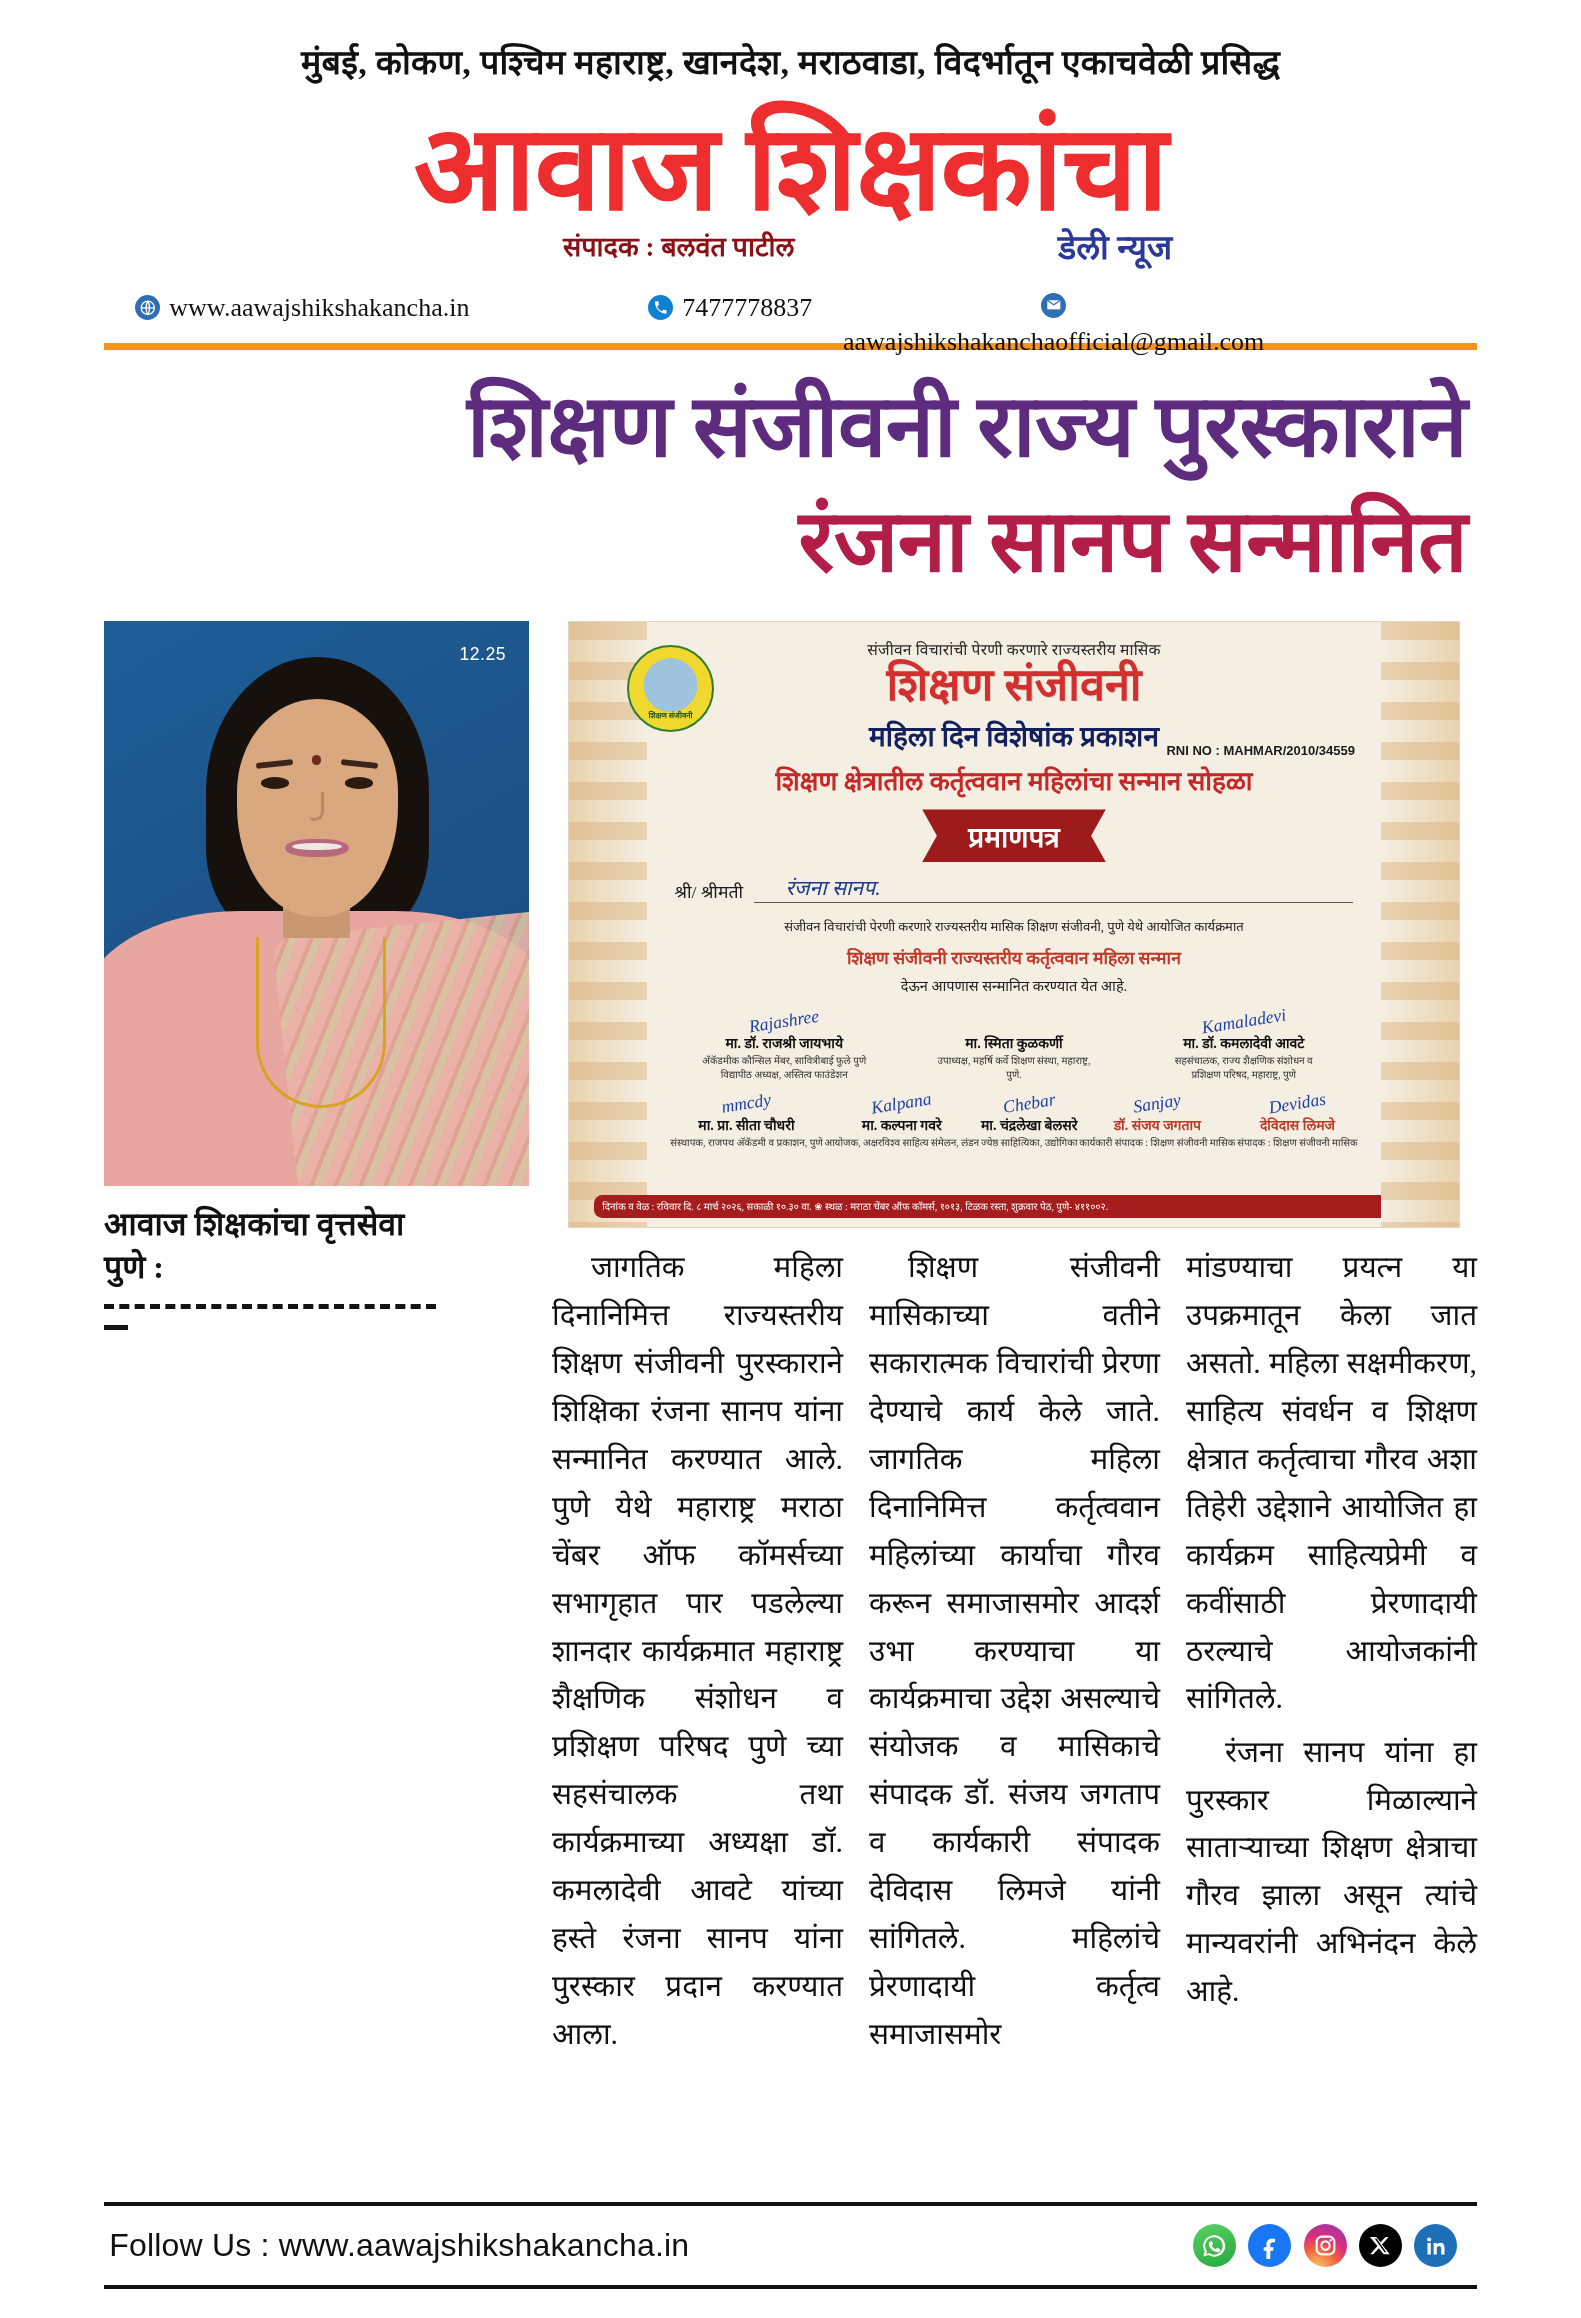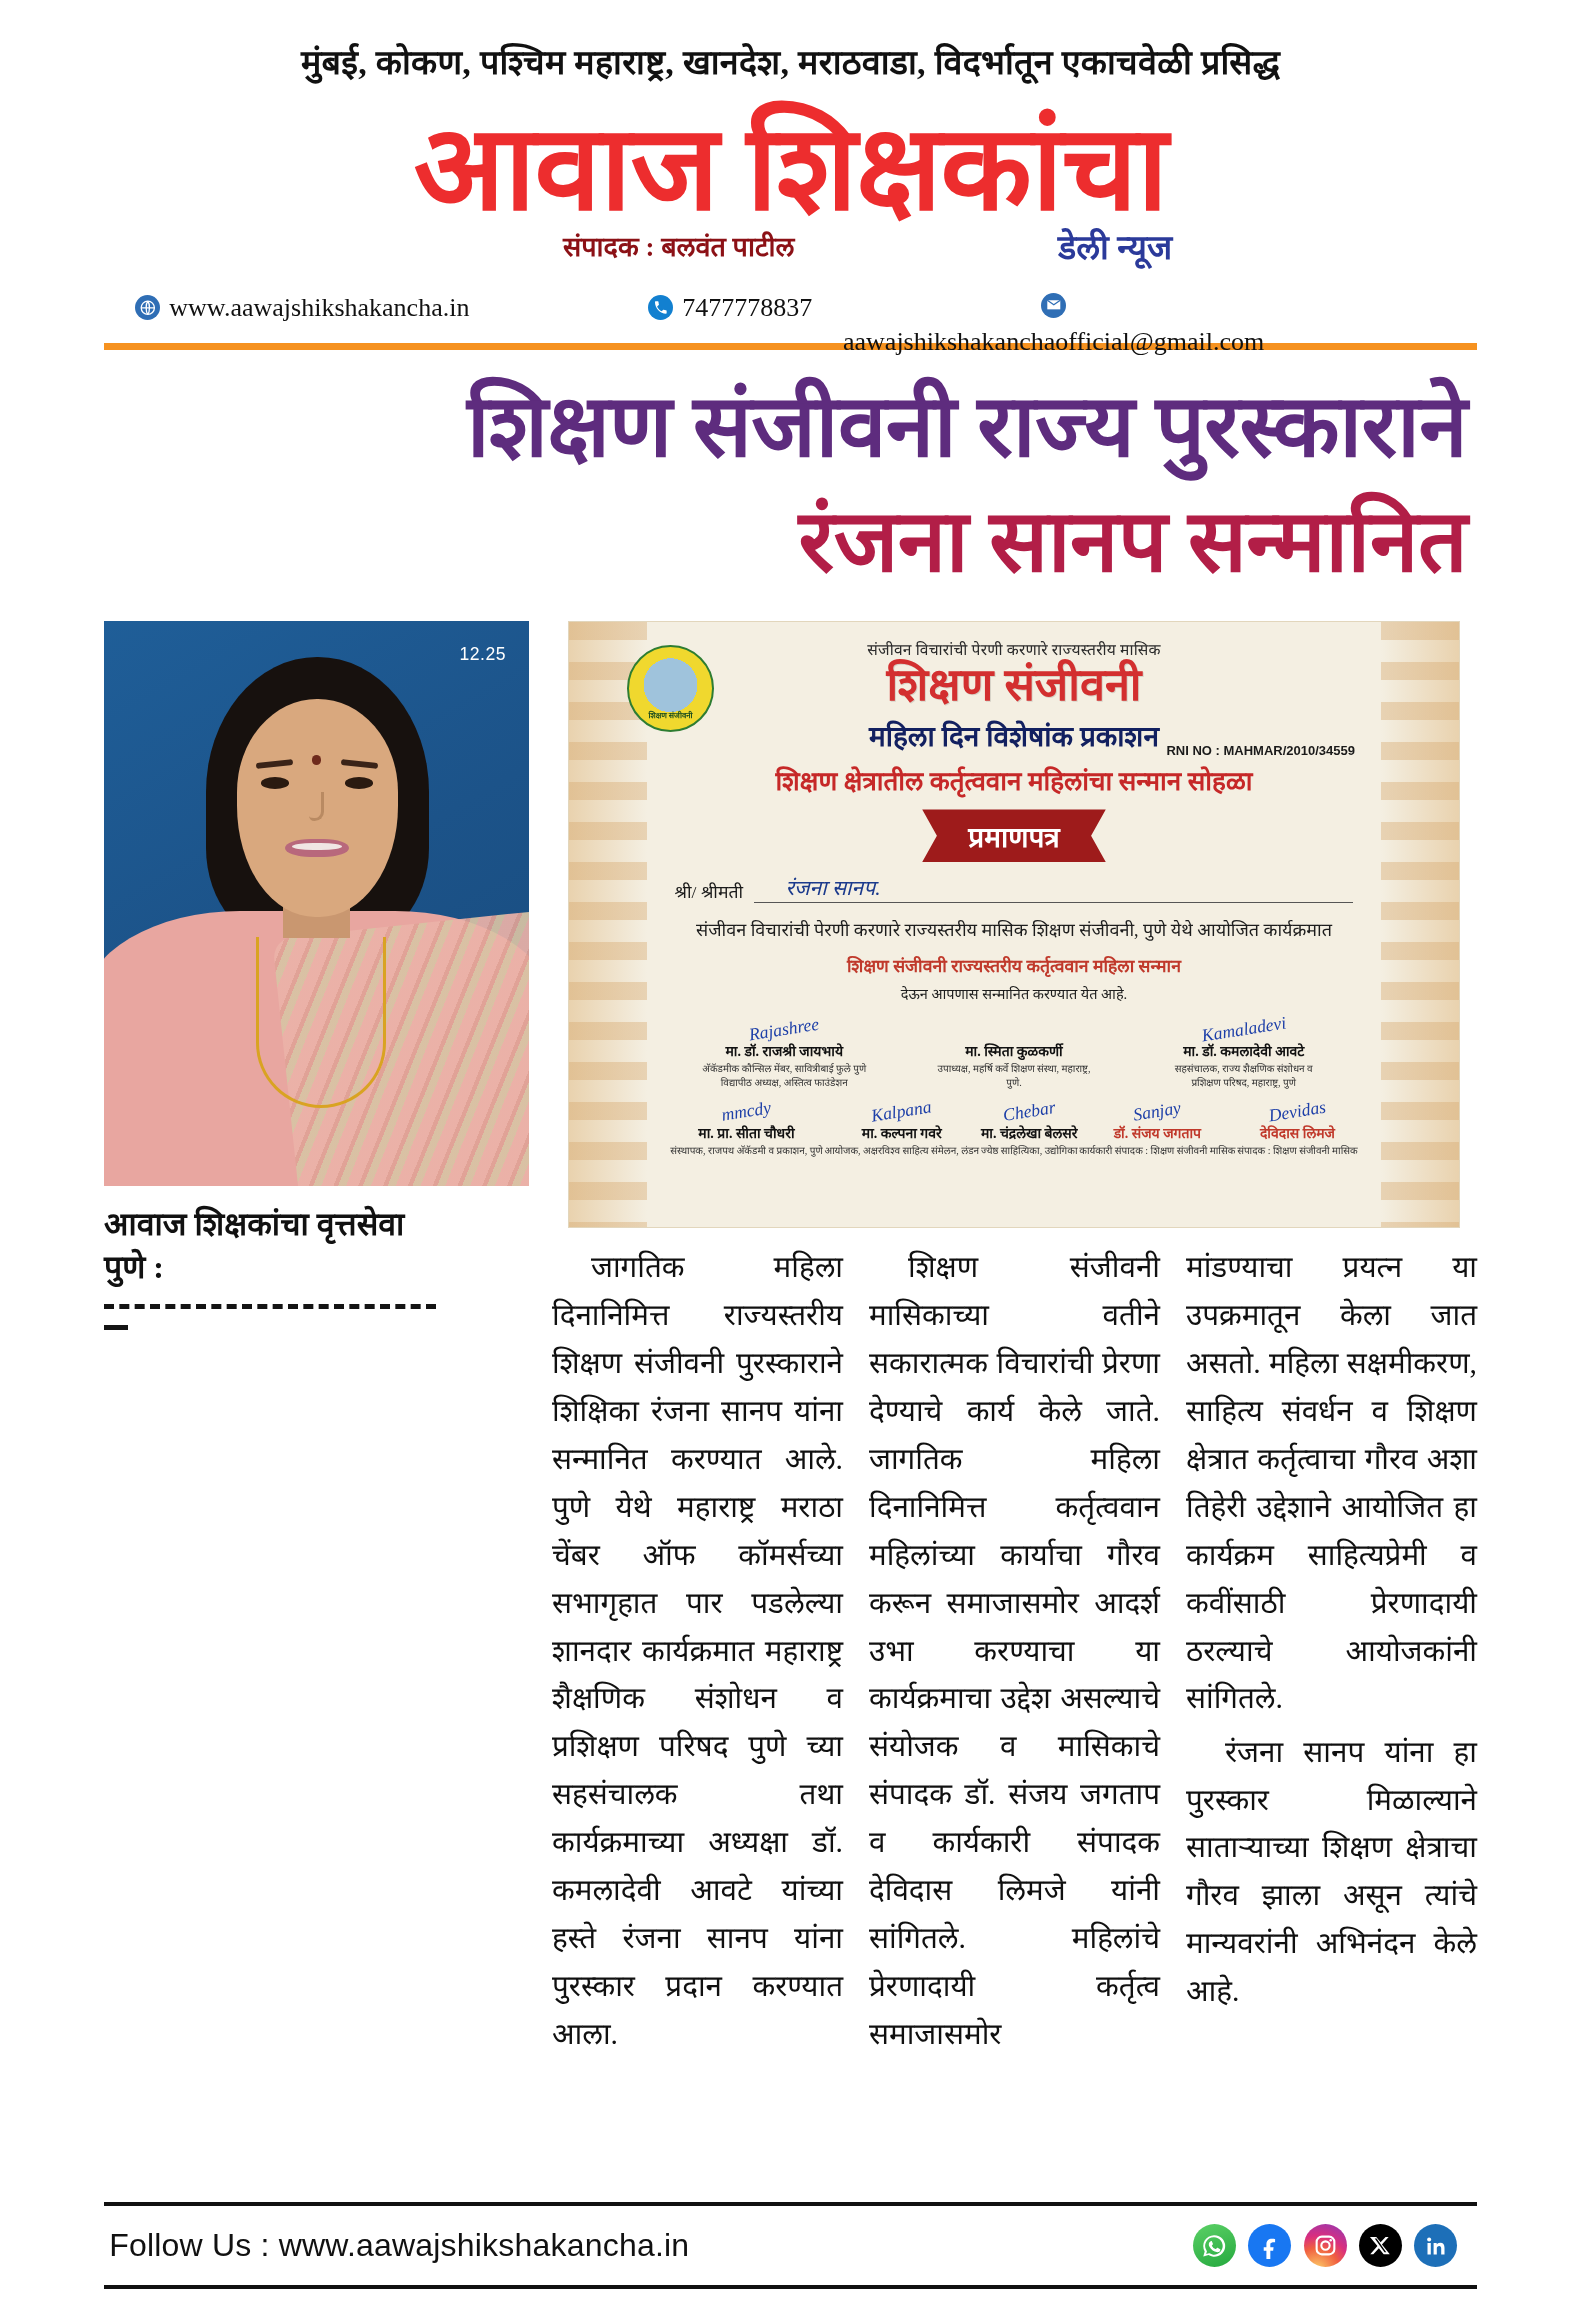--- a/index.html
+++ b/index.html
@@ -348,21 +348,21 @@
   .cert-namefill {
     flex:1; position:relative;
     border-bottom:1.6px solid #555;
     height:28px;
   }
   .cert-namefill span {
     position:absolute; left:31px; bottom:1px;
     font-size:21px; color:#1B3A8C;
     font-style:italic;
   }
-  .cert-para { font-size:18px; color:#1D1D1D; margin-top:12.4px; line-height:1.66; }
+  .cert-para { font-size:13px; color:#1D1D1D; margin-top:12.4px; line-height:1.66; }
   .cert-award { font-size:17.6px; font-weight:700; color:#C0392B; margin-top:7.3px; }
   .cert-closing { font-size:14.5px; color:#1D1D1D; margin-top:6.2px; }
   .sig-grid {
     display:flex; justify-content:space-around;
     margin-top:15.6px; padding:0 12.4px;
   }
   .sig-grid.row2 { margin-top:11.4px; }
   .sig { text-align:center; max-width:166px; }
   .sig .mark {
     font-size:17.6px; color:#1D3FA8;
@@ -586,20 +586,21 @@
             <div class="nm red">डॉ. संजय जगताप</div>
             <div class="ds">कार्यकारी संपादक : शिक्षण संजीवनी मासिक</div>
           </div>
           <div class="sig">
             <div class="mark">Devidas</div>
             <div class="nm red">देविदास लिमजे</div>
             <div class="ds">संपादक : शिक्षण संजीवनी मासिक</div>
           </div>
         </div>
       </div>
+      <div class="cert-footbar">दिनांक व वेळ : रविवार दि. ८ मार्च २०२६, सकाळी १०.३० वा. ❀ स्थळ : मराठा चेंबर ऑफ कॉमर्स, १०१३, टिळक रस्ता, शुक्रवार पेठ, पुणे- ४११००२.</div>
     </figure>
 
     <div class="cols">
       <div class="col col-first">
         <p>जागतिक महिला दिनानिमित्त राज्यस्तरीय शिक्षण संजीवनी पुरस्काराने शिक्षिका रंजना सानप यांना सन्मानित करण्यात आले. पुणे येथे महाराष्ट्र मराठा चेंबर ऑफ कॉमर्सच्या सभागृहात पार पडलेल्या शानदार कार्यक्रमात महाराष्ट्र शैक्षणिक संशोधन व प्रशिक्षण परिषद पुणे च्या सहसंचालक तथा कार्यक्रमाच्या अध्यक्षा डॉ. कमलादेवी आवटे यांच्या हस्ते रंजना सानप यांना पुरस्कार प्रदान करण्यात आला.</p>
       </div>
       <div class="col">
         <p>शिक्षण संजीवनी मासिकाच्या वतीने सकारात्मक विचारांची प्रेरणा देण्याचे कार्य केले जाते. जागतिक महिला दिनानिमित्त कर्तृत्ववान महिलांच्या कार्याचा गौरव करून समाजासमोर आदर्श उभा करण्याचा या कार्यक्रमाचा उद्देश असल्याचे संयोजक व मासिकाचे संपादक डॉ. संजय जगताप व कार्यकारी संपादक देविदास लिमजे यांनी सांगितले. महिलांचे प्रेरणादायी कर्तृत्व समाजासमोर</p>
       </div>
       <div class="col">

